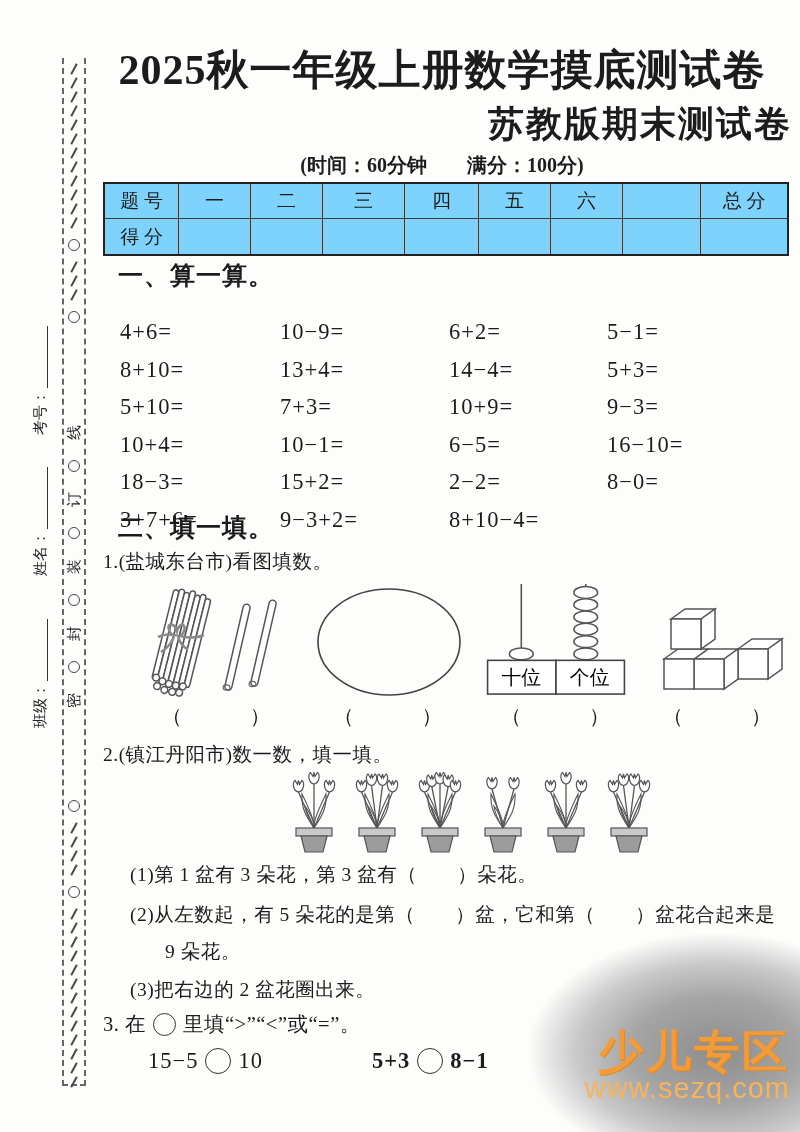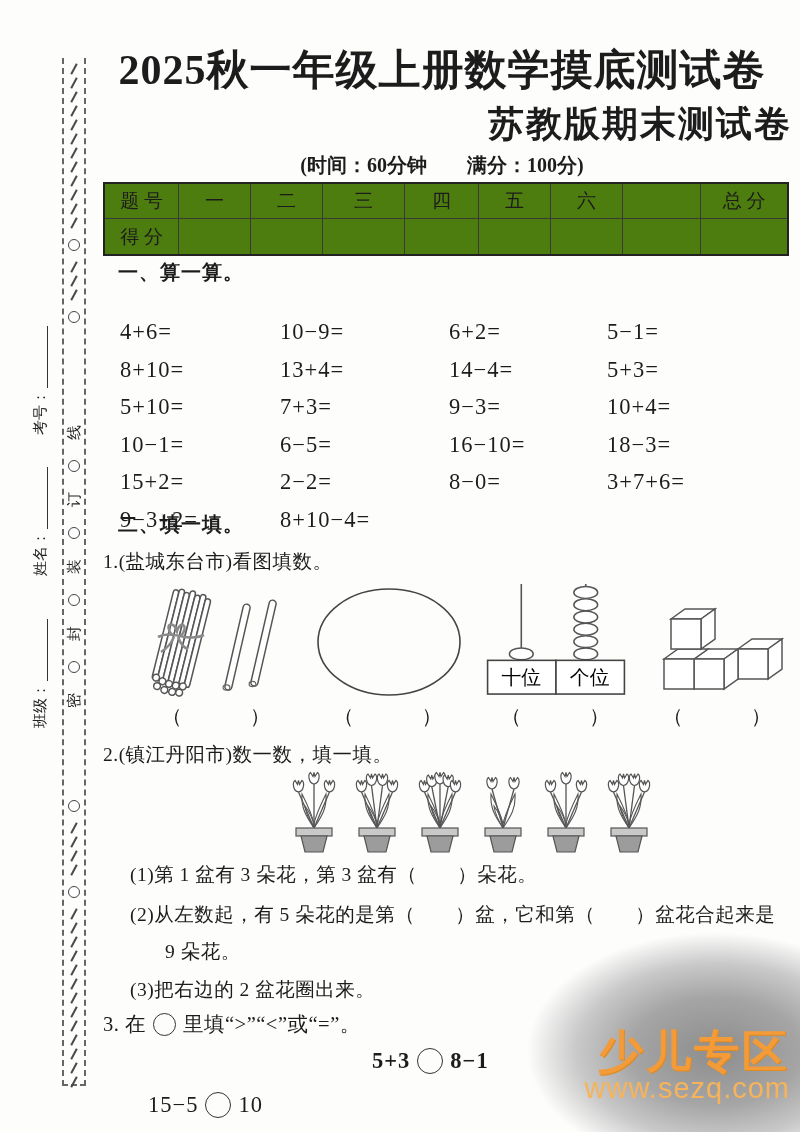--- a/index.html
+++ b/index.html
@@ -34,27 +34,27 @@
     font-size:20px;font-weight:bold;}
   
   .score-table{
     position:absolute;left:103px;top:182px;
     display:grid;grid-template-columns:74px 72px 72px 82px 74px 72px 72px 78px 86px;
     grid-auto-rows:35px;border:2px solid #222;
   }
   .st-cell{
     border-right:1px solid #3a3a3a;border-bottom:1px solid #3a3a3a;
     display:flex;align-items:center;justify-content:center;
-    font-size:19px;background:#4d7c0f;
+    font-size:19px;background:#7dd3fc;
   }
   .st-cell:nth-child(9n){border-right:none;}
   .st-cell:nth-child(n+10){border-bottom:none;}
   
   .sec-head{position:absolute;font-family:"Liberation Sans","DejaVu Sans",sans-serif;
-    font-weight:700;font-size:20px;letter-spacing:1px;}
+    font-weight:700;font-size:25px;letter-spacing:1px;}
   .body-line{position:absolute;font-size:19.5px;letter-spacing:.5px;white-space:nowrap;}
   #calc-grid{
     position:absolute;left:120px;top:287px;width:665px;
     display:grid;grid-template-columns:160px 169px 158px 1fr;grid-auto-rows:37.5px;margin-top:32px;
   }
   .calc{font-size:22.5px;letter-spacing:1px;}
   
   .pic-row{position:absolute;left:138px;top:584px;width:650px;height:146px;
     display:flex;justify-content:space-between;}
   .pic-block{display:flex;flex-direction:column;align-items:center;justify-content:flex-end;}
@@ -181,20 +181,21 @@
     <span class="calc">4+6=</span>
     <span class="calc">10−9=</span>
     <span class="calc">6+2=</span>
     <span class="calc">5−1=</span>
     <span class="calc">8+10=</span>
     <span class="calc">13+4=</span>
     <span class="calc">14−4=</span>
     <span class="calc">5+3=</span>
     <span class="calc">5+10=</span>
     <span class="calc">7+3=</span>
+    <span class="calc">10+9=</span>
     <span class="calc">9−3=</span>
     <span class="calc">10+4=</span>
     <span class="calc">10−1=</span>
     <span class="calc">6−5=</span>
     <span class="calc">16−10=</span>
     <span class="calc">18−3=</span>
     <span class="calc">15+2=</span>
     <span class="calc">2−2=</span>
     <span class="calc">8−0=</span>
     <span class="calc">3+7+6=</span>
@@ -391,21 +392,21 @@
     </svg>
   </div>
 <div class="body-line" style="left:130px;top:861px;">(1)第 1 盆有 3 朵花，第 3 盆有（　　）朵花。</div>
 <div class="body-line" style="left:130px;top:901px;">(2)从左数起，有 5 朵花的是第（　　）盆，它和第（　　）盆花合起来是</div>
 <div class="body-line" style="left:165px;top:938px;">9 朵花。</div>
 <div class="body-line" style="left:130px;top:976px;">(3)把右边的 2 盆花圈出来。</div>
 
 <div class="body-line" style="left:103px;top:1010px;font-size:20.5px;">
   <span>3. 在</span><span class="inline-circle"></span><span>里填“&gt;”“&lt;”或“=”。</span>
 </div>
-<div class="cmp-item" style="left:148px;margin-top:44px;">
+<div class="cmp-item" style="left:148px;">
   <span>15−5</span>
   <span class="cmp-circle"></span>
   <span>10</span>
 </div>
 <div class="cmp-item" style="left:372px;font-weight:bold;">
   <span>5+3</span>
   <span class="cmp-circle"></span>
   <span>8−1</span>
 </div>
 <div class="cmp-item" style="left:600px;">

